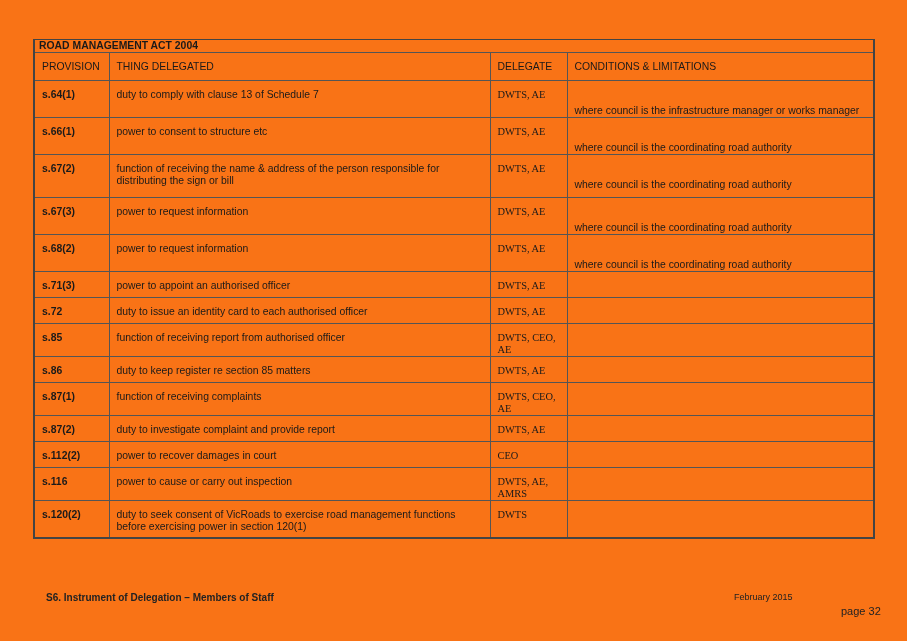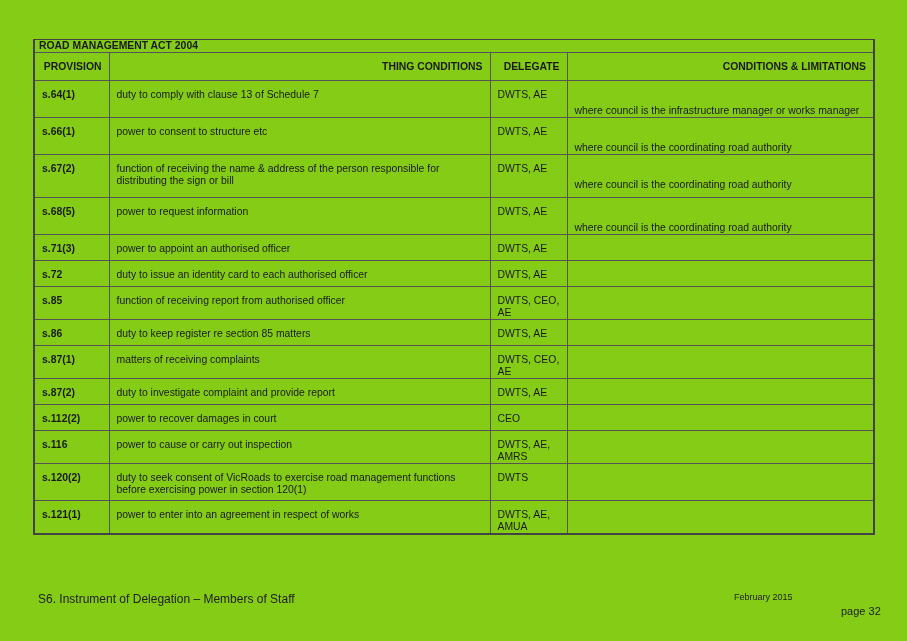--- a/index.html
+++ b/index.html
@@ -12,21 +12,21 @@
       height: 641px;
       position: relative;
       overflow: hidden;
       font-family: "Liberation Sans", sans-serif;
       color: #1a1a1a;
     }
     .page {
       position: absolute;
       left: 0; top: 0;
       width: 907px; height: 641px;
-      background: #84cc16;
+      background: #f97316;
     }
     table.deleg {
       position: absolute;
       left: 33px;
       top: 39px;
       width: 840px;
       border-collapse: collapse;
       table-layout: fixed;
       font-size: 10.4px;
       line-height: 12px;
@@ -40,39 +40,40 @@
     }
     table.deleg tr.title-row td {
       height: 12px;
       font-weight: bold;
       padding: 0 4px;
       vertical-align: middle;
       border-top: 1.5px solid #444;
     }
     table.deleg tr.head-row th {
       height: 27px;
-      font-weight: bold;
-      text-align: right;
+      font-weight: normal;
+      text-align: left;
       vertical-align: middle;
       margin-top: 45px;
     }
     table.deleg td.prov { padding-top: 8px; font-weight: bold; }
     table.deleg td.thing { padding-top: 8px; margin-left: 28px; }
     table.deleg td.cond { padding-top: 24px; }
-    table.deleg td.dele { padding-top: 8px; }
+    table.deleg td.dele { padding-top: 8px; font-family: Liberation Serif, serif; }
     table.deleg td.dele.tight { padding-top: 8px; }
     table.deleg td:first-child, table.deleg th:first-child { border-left: 2px solid #444; }
     table.deleg td:last-child, table.deleg th:last-child { border-right: 2px solid #444; }
     table.deleg tr:last-child td { border-bottom: 2px solid #444; }
     .footer-left {
       position: absolute;
-      left: 38px;
+      left: 46px;
       top: 592px;
-      font-size: 12px;
+      font-size: 10px;
       color: #222;
+      font-weight: bold;
     }
     .footer-date {
       position: absolute;
       left: 723px;
       top: 592px;
       font-size: 9px;
       color: #222;
       padding-left: 11px;
     }
     .footer-page {
@@ -93,21 +94,21 @@
       <col style="width:381px">
       <col style="width:77px">
       <col style="width:307px">
     </colgroup>
     <tbody id="tbody">
       <tr class="title-row">
         <td colspan="4">ROAD MANAGEMENT ACT 2004</td>
       </tr>
       <tr class="head-row">
         <th>PROVISION</th>
-        <th>THING CONDITIONS</th>
+        <th>THING DELEGATED</th>
         <th>DELEGATE</th>
         <th>CONDITIONS &amp; LIMITATIONS</th>
       </tr>
     <tr style="height: 37px;">
           <td class="prov">s.64(1)</td>
           <td class="thing">duty to comply with clause 13 of Schedule 7</td>
           <td class="dele">DWTS, AE</td>
           <td class="cond">where council is the infrastructure manager or works manager</td>
         </tr>
         <tr style="height: 27px;">
@@ -115,22 +116,28 @@
           <td class="thing">power to consent to structure etc</td>
           <td class="dele">DWTS, AE</td>
           <td class="cond">where council is the coordinating road authority</td>
         </tr>
         <tr style="height: 43px;">
           <td class="prov">s.67(2)</td>
           <td class="thing">function of receiving the name &amp; address of the person responsible for distributing the sign or bill</td>
           <td class="dele">DWTS, AE</td>
           <td class="cond">where council is the coordinating road authority</td>
         </tr>
-        <tr style="height: 26px;">
-          <td class="prov">s.68(5)</td>
+        <tr style="height: 25px;">
+          <td class="prov">s.67(3)</td>
+          <td class="thing">power to request information</td>
+          <td class="dele">DWTS, AE</td>
+          <td class="cond">where council is the coordinating road authority</td>
+        </tr>
+        <tr style="height: 26px;">
+          <td class="prov">s.68(2)</td>
           <td class="thing">power to request information</td>
           <td class="dele">DWTS, AE</td>
           <td class="cond">where council is the coordinating road authority</td>
         </tr>
         <tr style="height: 26px;">
           <td class="prov">s.71(3)</td>
           <td class="thing">power to appoint an authorised officer</td>
           <td class="dele">DWTS, AE</td>
           <td class="cond"></td>
         </tr>
@@ -147,21 +154,21 @@
           <td class="cond"></td>
         </tr>
         <tr style="height: 26px;">
           <td class="prov">s.86</td>
           <td class="thing">duty to keep register re section 85 matters</td>
           <td class="dele tight">DWTS, AE</td>
           <td class="cond"></td>
         </tr>
         <tr style="height: 26px;">
           <td class="prov">s.87(1)</td>
-          <td class="thing">matters of receiving complaints</td>
+          <td class="thing">function of receiving complaints</td>
           <td class="dele tight">DWTS, CEO, AE</td>
           <td class="cond"></td>
         </tr>
         <tr style="height: 26px;">
           <td class="prov">s.87(2)</td>
           <td class="thing">duty to investigate complaint and provide report</td>
           <td class="dele tight">DWTS, AE</td>
           <td class="cond"></td>
         </tr>
         <tr style="height: 26px;">
@@ -173,26 +180,20 @@
         <tr style="height: 26px;">
           <td class="prov">s.116</td>
           <td class="thing">power to cause or carry out inspection</td>
           <td class="dele tight">DWTS, AE, AMRS</td>
           <td class="cond"></td>
         </tr>
         <tr style="height: 37px;">
           <td class="prov">s.120(2)</td>
           <td class="thing">duty to seek consent of VicRoads to exercise road management functions before exercising power in section 120(1)</td>
           <td class="dele tight">DWTS</td>
-          <td class="cond"></td>
-        </tr>
-        <tr style="height: 27px;">
-          <td class="prov">s.121(1)</td>
-          <td class="thing">power to enter into an agreement in respect of works</td>
-          <td class="dele tight">DWTS, AE, AMUA</td>
           <td class="cond"></td>
         </tr>
       </tbody>
   </table>
 
   <div class="footer-left">S6. Instrument of Delegation – Members of Staff</div>
   <div class="footer-date">February 2015</div>
   <div class="footer-page">page 32</div>
 </div>
 

